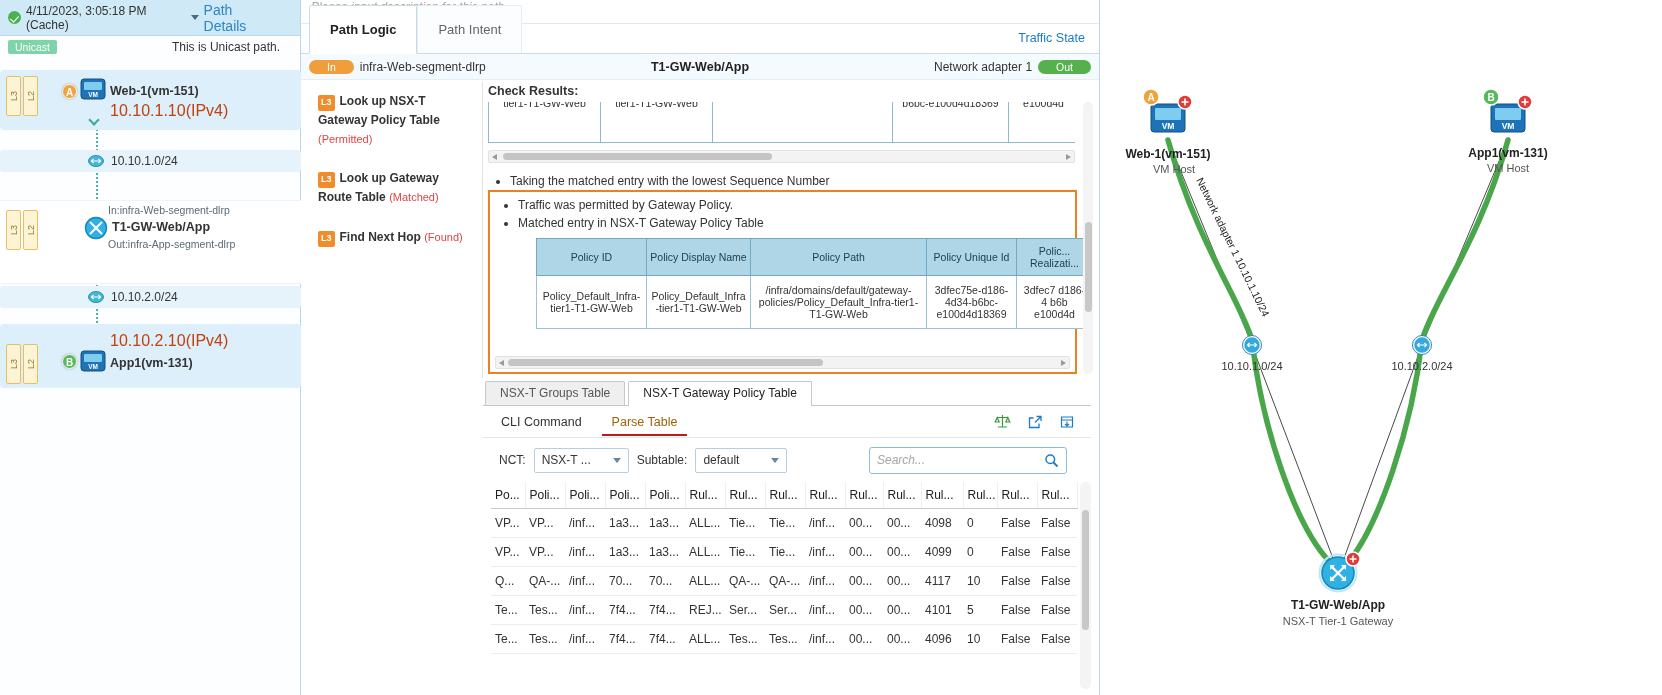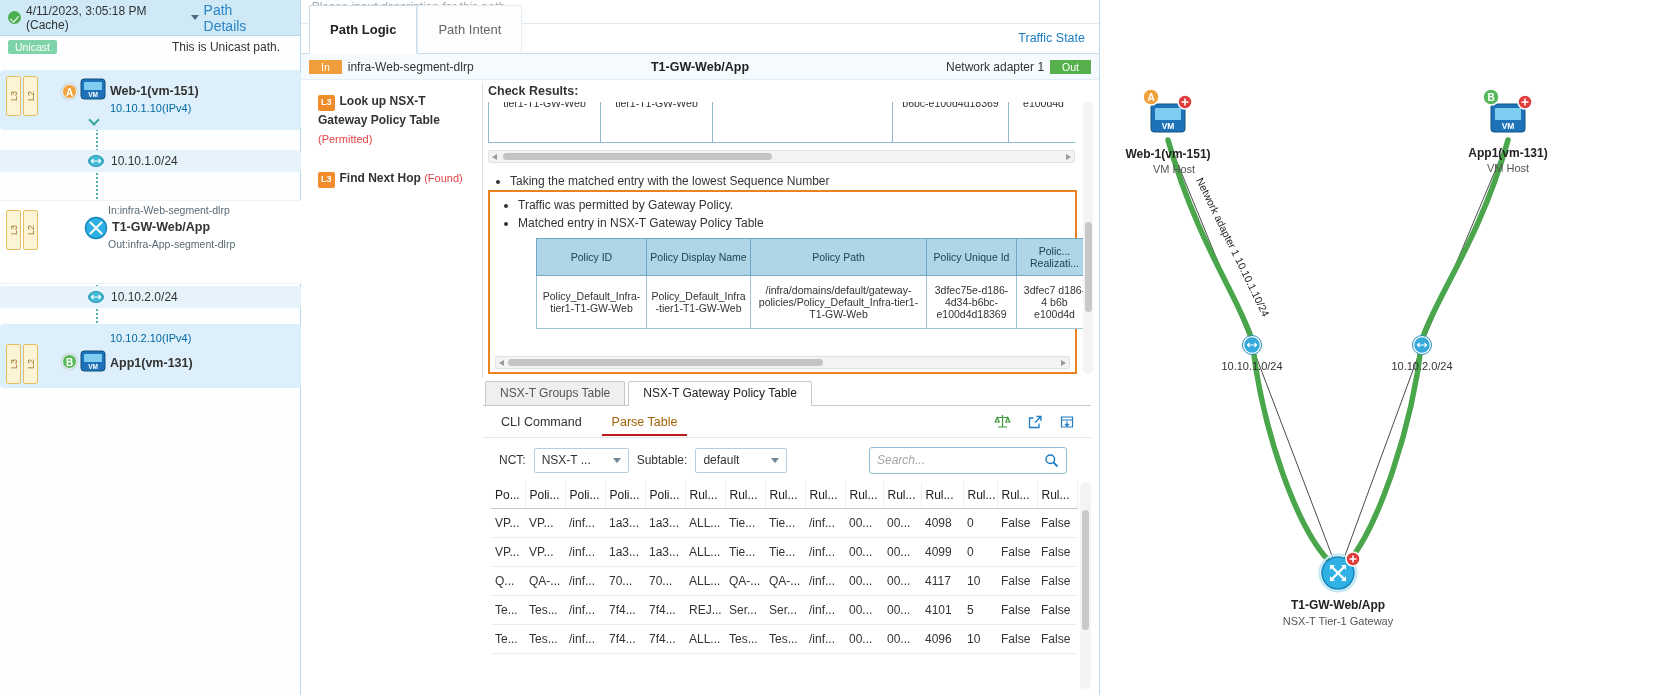--- a/index.html
+++ b/index.html
@@ -27,36 +27,36 @@
   .gw-block{position:absolute;left:0;top:142px;width:301px;height:84px;background:#fff;border-top:1px solid #ecf4f9;border-bottom:1px solid #ecf4f9}
   .vbadge{position:absolute;width:15px;height:40px;background:#fdf3d5;border:1px solid #e6bf63;color:#97742a;font-size:9px;border-radius:2px;display:flex;align-items:center;justify-content:center;writing-mode:vertical-rl;transform:rotate(180deg)}
   .vb-a1{left:6px;top:18px}.vb-a2{left:23px;top:18px}
   .vb-g1{left:6px;top:152px}.vb-g2{left:23px;top:152px}
   .vb-b1{left:6px;top:286px}.vb-b2{left:23px;top:286px}
   .cbadge{position:absolute;width:15px;height:15px;border-radius:50%;color:#fff;font-size:10px;font-weight:bold;text-align:center;line-height:15px;border:1.5px solid #fff;box-shadow:0 0 2px rgba(0,0,0,.35);z-index:3}
   .cb-orange{background:#f0a23c;left:62px;top:26px}
   .cb-green{background:#58b85c;left:62px;top:296px}
   .abs{position:absolute}
   .node-name{font-weight:bold;font-size:12.5px}
-  .node-ip{font-size:11px;color:#0369a1}
+  .node-ip{font-size:16px;color:#c2410c}
   .tiny-label{font-size:10.5px;color:#5a6b77}
   .chev-down{position:absolute;left:90px;top:58px;width:8px;height:8px;border-right:2px solid #3aa7a0;border-bottom:2px solid #3aa7a0;transform:rotate(45deg)}
   .icon-svg{position:absolute;z-index:2}
 
   
   .mid-panel{position:absolute;left:301px;top:0;width:799px;height:695px;background:#fff;border-right:1px solid #b9d7e8}
   .desc-bar{height:24px;border-bottom:1px solid #dfeaf1;display:flex;align-items:flex-start;padding:0 10px}
   .desc-input{width:100%;border:none;outline:none;font-style:italic;color:#999;font-size:12px;font-family:"Liberation Sans",sans-serif}
   .desc-input::placeholder{color:#a5a5a5;font-style:italic}
   .tab-bar{height:30px;display:flex;align-items:flex-end;padding:0 0 0 8px;border-bottom:1px solid #c9dcea;position:relative;background:#fff}
   .tab{padding:16px 20px;font-size:13px;color:#666;border:1px solid #e2edf4;border-bottom:none;background:#fbfdfe;border-radius:2px 2px 0 0;cursor:pointer}
   .tab.active{background:#fff;border:1px solid #c9dcea;border-bottom:1px solid #fff;margin-bottom:-1px;color:#222;font-weight:bold}
   .traffic-link{position:absolute;right:14px;top:7px;color:#1a7bc4;font-size:12.5px;cursor:pointer}
   .hop-bar{height:26px;background:#f4fafd;border-bottom:1px solid #e4eef5;display:flex;align-items:center;padding:0 8px;position:relative}
-  .pill{color:#fff;font-size:10.5px;padding:1px 12px;border-radius:0}
+  .pill{color:#fff;font-size:10.5px;padding:1px 18px;border-radius:7px}
   .pill-in{background:#f09d3c}
   .pill-out{background:#56b04c}
   .hop-in-label{margin-left:6px;font-size:12px}
   .hop-title{position:absolute;left:50%;transform:translateX(-50%);font-weight:bold;font-size:12.5px;color:#222}
   .hop-right{margin-left:auto;display:flex;align-items:center;gap:6px}
   .steps{position:absolute;left:9px;top:82px;width:173px;height:296px;border-right:1px solid #e2e2e2;background:#fff}
   .step{padding:10px 8px 11px 8px;line-height:1.55;cursor:pointer}
   .step-label{font-weight:bold;color:#333;font-size:12px}
   .step-status{color:#e04343;font-size:11px;font-weight:normal}
   .l3chip{display:inline-block;background:#f08c2a;color:#fff;font-size:9px;font-weight:bold;padding:1px 3px;border-radius:2px;margin-right:5px}
@@ -201,20 +201,23 @@
         <span>Network adapter 1</span>
         <span class="pill pill-out">Out</span>
       </span>
     </div>
 
     <div class="steps">
       <div class="step">
         <span class="l3chip">L3</span><span class="step-label">Look up NSX-T Gateway Policy Table </span><span class="step-status">(Permitted)</span>
       </div>
       <div class="step">
+        <span class="l3chip">L3</span><span class="step-label">Look up Gateway Route Table </span><span class="step-status">(Matched)</span>
+      </div>
+      <div class="step">
         <span class="l3chip">L3</span><span class="step-label">Find Next Hop </span><span class="step-status">(Found)</span>
       </div>
     </div>
 
     <div class="results">
       <div class="cr-title">Check Results:</div>
 
       <div class="clip-wrap">
         <table class="clip-table">
           <colgroup>

